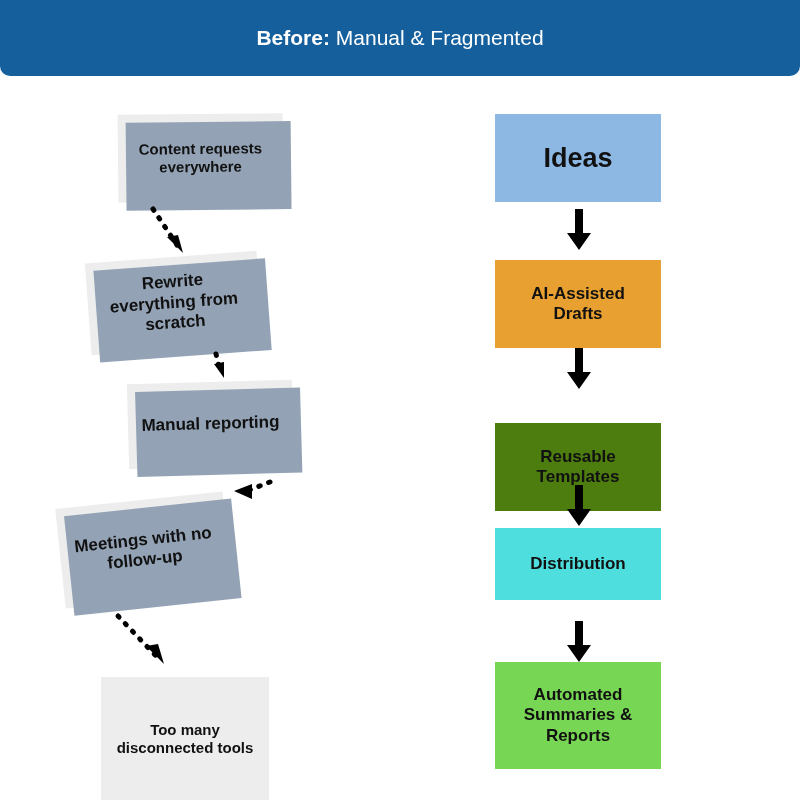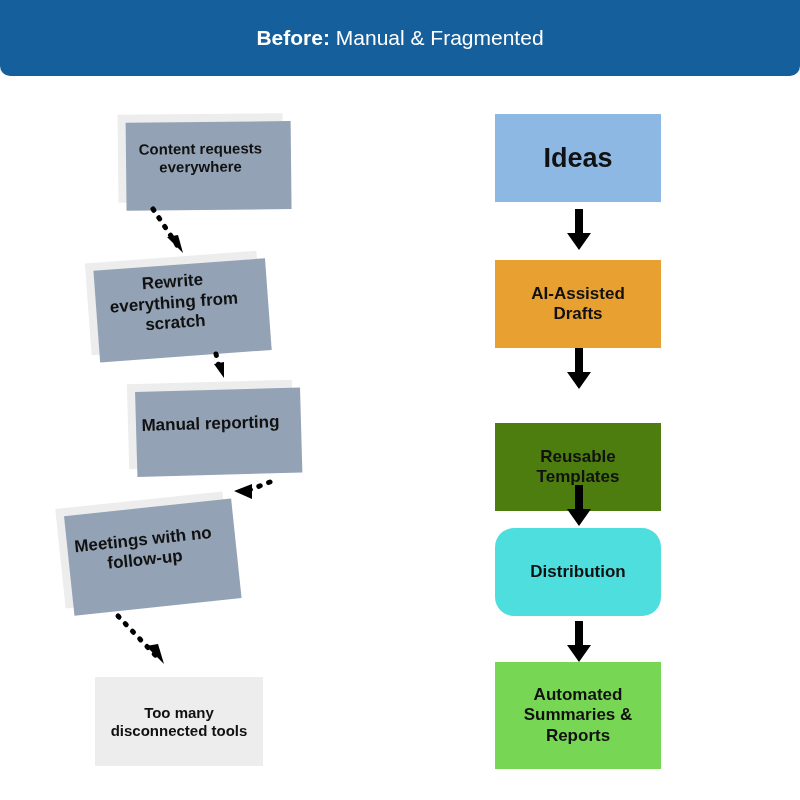--- a/index.html
+++ b/index.html
@@ -152,21 +152,21 @@
   <span class="node-label">Meetings with no follow-up</span>
 </div>
 
 <div class="arrow-dotted" style="left:110px; top:612px; width:80px; height:70px;">
   <svg width="80" height="70" viewBox="0 0 80 70">
     <path d="M8 4 L46 44" stroke="#000000" stroke-width="5" stroke-linecap="round" stroke-dasharray="1.5 9" fill="none"></path>
     <path d="M36 34 L54 52 L48 32 Z" fill="#000000"></path>
   </svg>
 </div>
 
-<div class="node left-node" style="left:95px; top:677px; width:168px; height:89px;">
+<div class="node left-node" style="left:101px; top:677px; width:168px; height:123px;">
   <span class="node-label">Too many disconnected tools</span>
 </div>
 
 <div class="node right-node title-lg" style="top:114px; height:88px; background:#8DB8E3;">
   <span class="node-label">Ideas</span>
 </div>
 
 <div class="arrow-solid" style="top:209px;">
   <svg width="26" height="42" viewBox="0 0 26 42">
     <path d="M9 0 H17 V24 H25 L13 41 L1 24 H9 Z" fill="#000000"></path>
@@ -186,21 +186,21 @@
 <div class="node right-node" style="top:391px; height:88px; background:#4d7c0f;margin-top:32px;">
   <span class="node-label">Reusable Templates</span>
 </div>
 
 <div class="arrow-solid" style="top:485px;">
   <svg width="26" height="42" viewBox="0 0 26 42">
     <path d="M9 0 H17 V24 H25 L13 41 L1 24 H9 Z" fill="#000000"></path>
   </svg>
 </div>
 
-<div class="node right-node" style="top:528px; height:88px; background:#4FDEDE;border-radius:19px;">
+<div class="node right-node" style="top:528px; height:72px; background:#4FDEDE;">
   <span class="node-label">Distribution</span>
 </div>
 
 <div class="arrow-solid" style="top:621px;">
   <svg width="26" height="42" viewBox="0 0 26 42">
     <path d="M9 0 H17 V24 H25 L13 41 L1 24 H9 Z" fill="#000000"></path>
   </svg>
 </div>
 
 <div class="node right-node" style="top:662px; height:107px; background:#78D655;">

